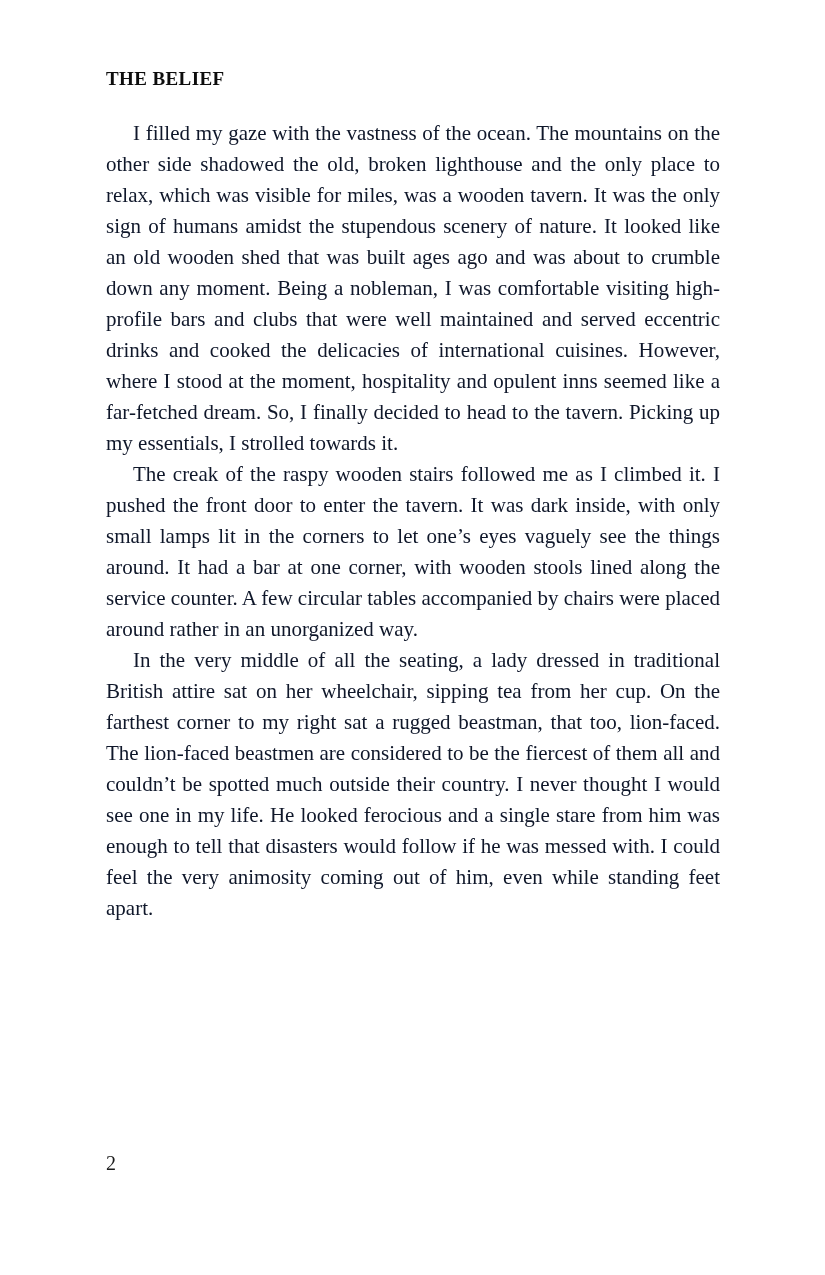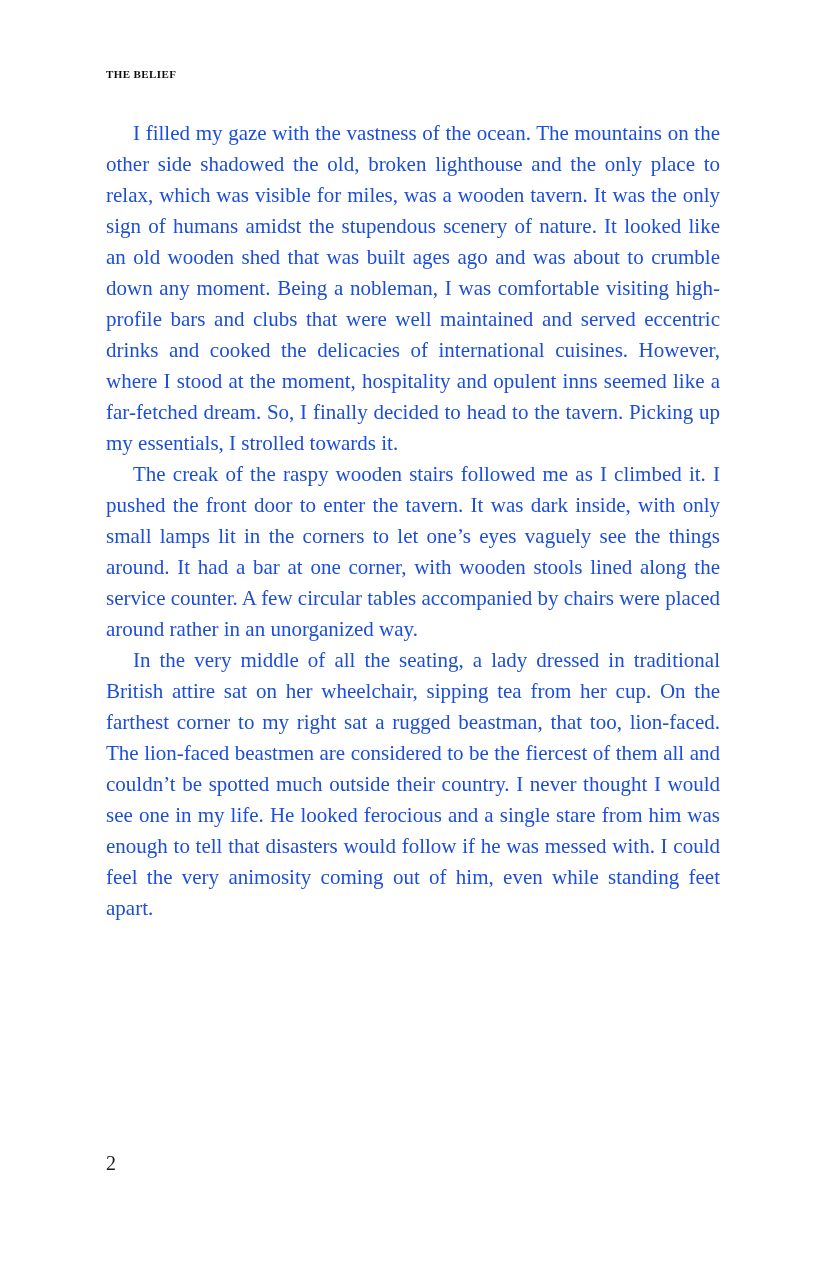--- a/index.html
+++ b/index.html
@@ -23,21 +23,21 @@
     height: 1275px;
     box-sizing: border-box;
   }
 
   
   .running-header {
     position: absolute;
     left: 106px;
     top: 68px;
     width: 614px;
-    font-size: 11px;
+    font-size: 19px;
     font-weight: bold;
     letter-spacing: 0.4px;
     line-height: 1.2;
     color: #0d0d0d;
     white-space: nowrap;
   }
 
   
   .text-column {
     position: absolute;
@@ -46,21 +46,21 @@
     width: 614px;
   }
 
   .para {
     margin: 0;
     text-align: justify;
     text-justify: inter-word;
     font-size: 21px;
     line-height: 31px;
     text-indent: 27px;
-    color: #1d4ed8;
+    color: #0f172a;
     hyphens: none;
     -webkit-hyphens: none;
   }
 
   
   .para:last-child {
     text-align: justify;
   }
 
   

